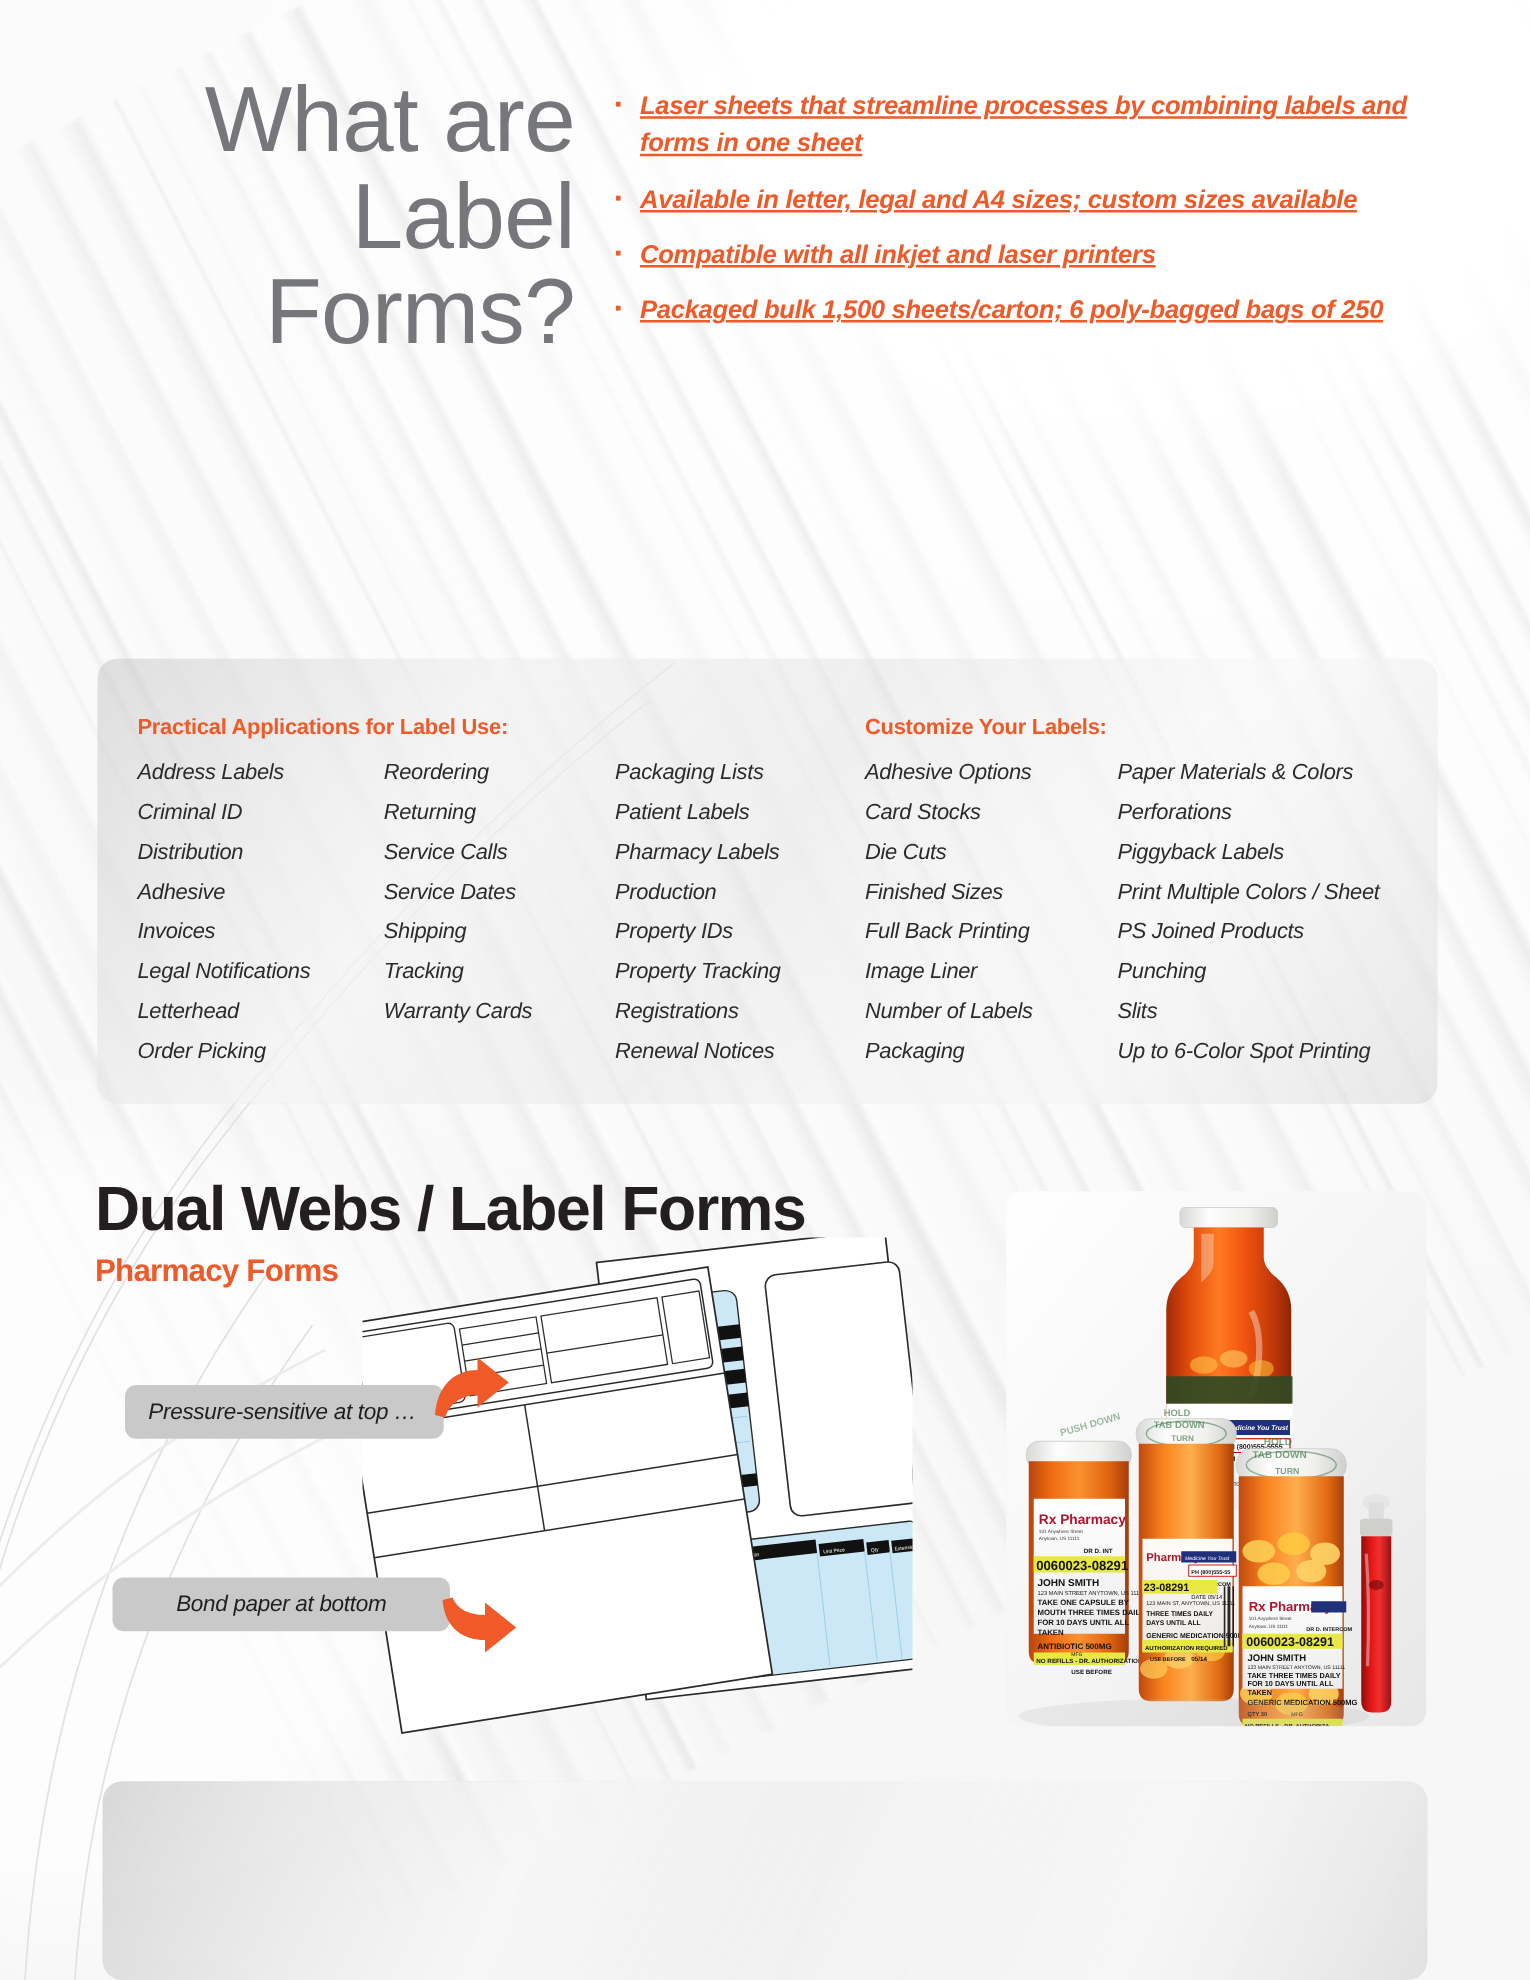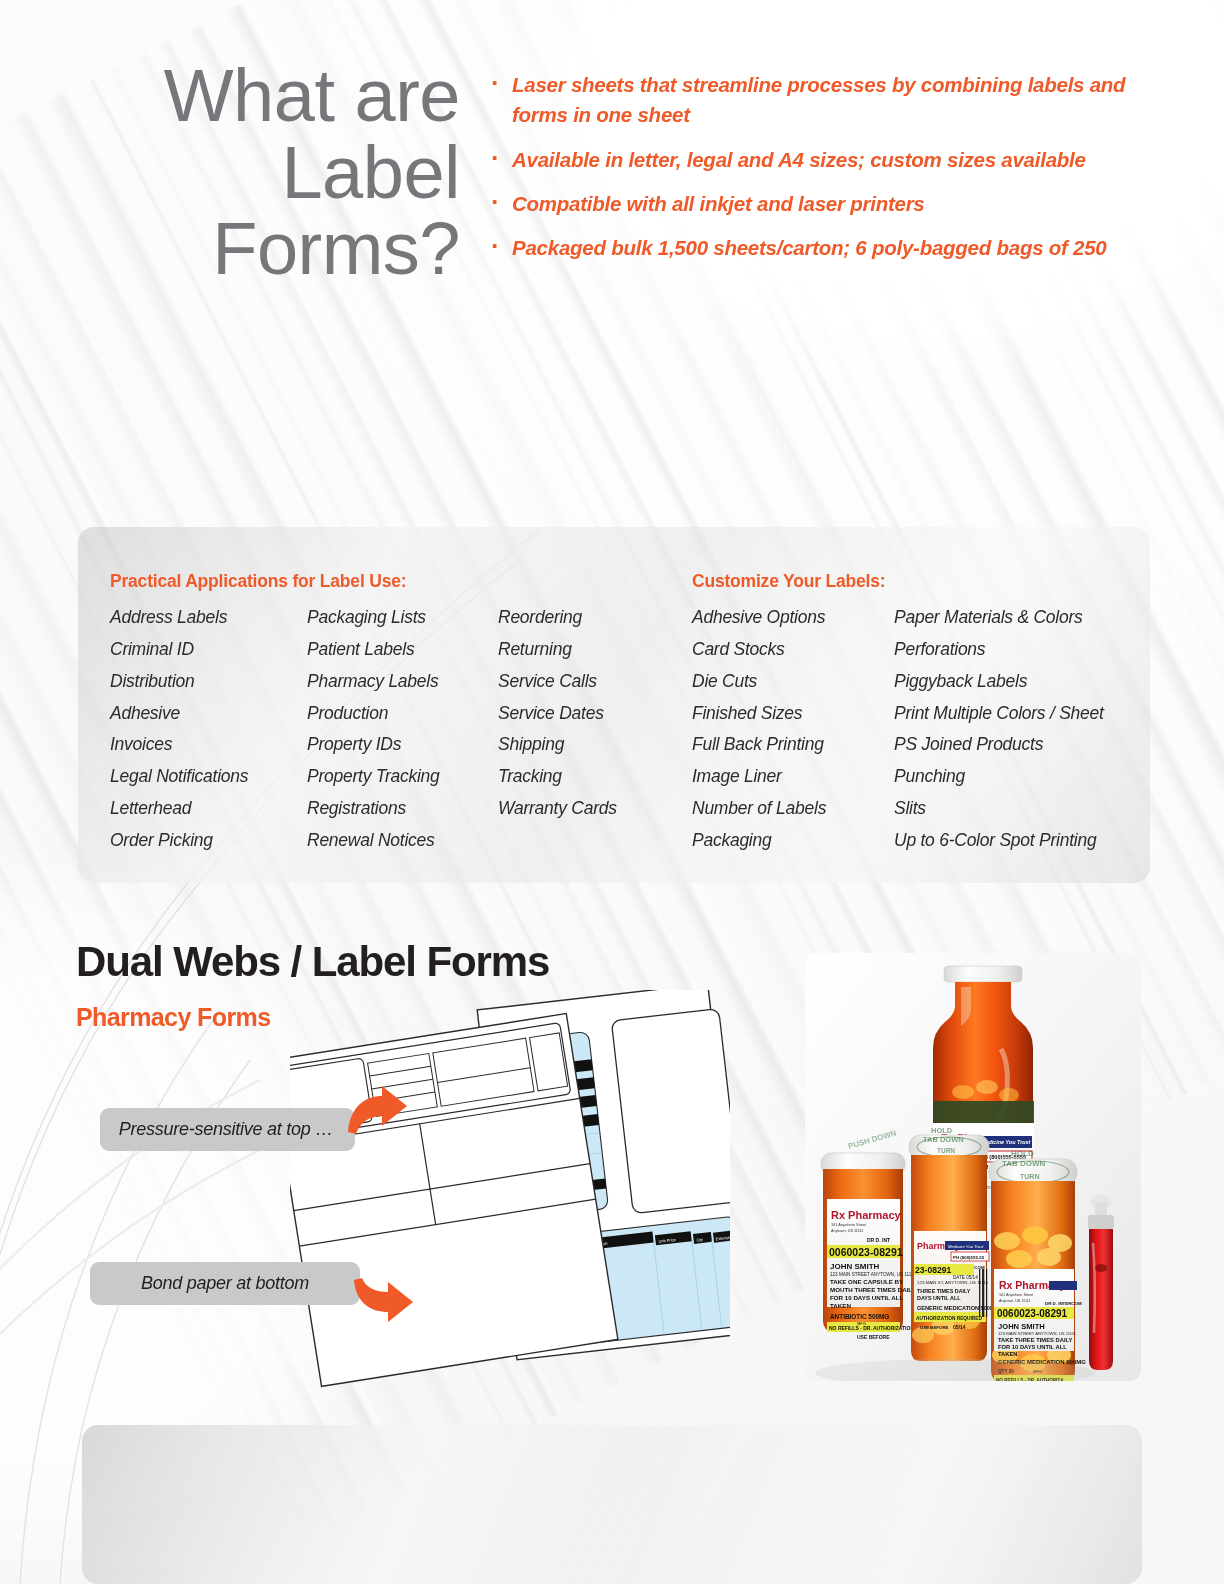--- a/index.html
+++ b/index.html
@@ -34,21 +34,21 @@
     font-family:"Liberation Sans", sans-serif;
   }
   .headline div{white-space:nowrap;}
 
   
   .bullets{position:absolute;left:485px;top:70px;width:665px;z-index:5;}
   .bullets li{
     list-style:none;position:relative;
     color:#ef5a28;font-weight:bold;font-style:italic;
     font-size:20.5px;line-height:1.48;letter-spacing:-.25px;
-    margin:0 0 14px 0;padding-left:27px;
+    margin:0 0 14px 0;padding-left:27px;text-decoration:underline;
   }
   .bullets ul{margin:0;padding:0;}
   .bullets li:before{
     content:"\00B7";position:absolute;left:6px;top:-6px;
     font-size:26px;font-weight:bold;font-style:normal;color:#ef5a28;
   }
 
   
   .panel{
     position:absolute;left:78px;top:527px;width:1072px;height:356px;
@@ -68,21 +68,21 @@
   .cols{display:flex;gap:15px;}
   .col{display:flex;flex-direction:column;}
   .col span{
     font-style:italic;font-size:17.5px;line-height:1.82;color:#2b2b2b;
     letter-spacing:-.25px;white-space:nowrap;
   }
 
   
   .sec-title{
     position:absolute;left:76px;top:938px;z-index:6;
-    font-size:42px;font-weight:bold;color:#231f20;letter-spacing:-1.1px;
+    font-size:50px;font-weight:bold;color:#231f20;letter-spacing:-1.1px;
   }
   .sec-sub{
     position:absolute;left:76px;top:1003px;z-index:6;
     font-size:25px;font-weight:bold;color:#ef5a28;letter-spacing:-.6px;
   }
 
   
   .callout{
     position:absolute;z-index:9;height:43px;border-radius:9px;
     background:#c9c9c9;display:flex;align-items:center;
@@ -214,38 +214,38 @@
         <div class="col" id="app-c1" style="width:182px">
             <span>Address Labels</span>
             <span>Criminal ID</span>
             <span>Distribution</span>
             <span>Adhesive</span>
             <span>Invoices</span>
             <span>Legal Notifications</span>
             <span>Letterhead</span>
             <span>Order Picking</span>
           </div>
+        <div class="col" id="app-c3" style="width:170px">
+            <span>Reordering</span>
+            <span>Returning</span>
+            <span>Service Calls</span>
+            <span>Service Dates</span>
+            <span>Shipping</span>
+            <span>Tracking</span>
+            <span>Warranty Cards</span>
+          </div>
         <div class="col" id="app-c2" style="width:176px">
             <span>Packaging Lists</span>
             <span>Patient Labels</span>
             <span>Pharmacy Labels</span>
             <span>Production</span>
             <span>Property IDs</span>
             <span>Property Tracking</span>
             <span>Registrations</span>
             <span>Renewal Notices</span>
-          </div>
-        <div class="col" id="app-c3" style="width:170px">
-            <span>Reordering</span>
-            <span>Returning</span>
-            <span>Service Calls</span>
-            <span>Service Dates</span>
-            <span>Shipping</span>
-            <span>Tracking</span>
-            <span>Warranty Cards</span>
           </div>
       </div>
     </div>
 
     <div class="col-group" style="left:614px;">
       <div class="grp-title">Customize Your Labels:</div>
       <div class="cols">
         <div class="col" id="cus-c1" style="width:187px">
             <span>Adhesive Options</span>
             <span>Card Stocks</span>

